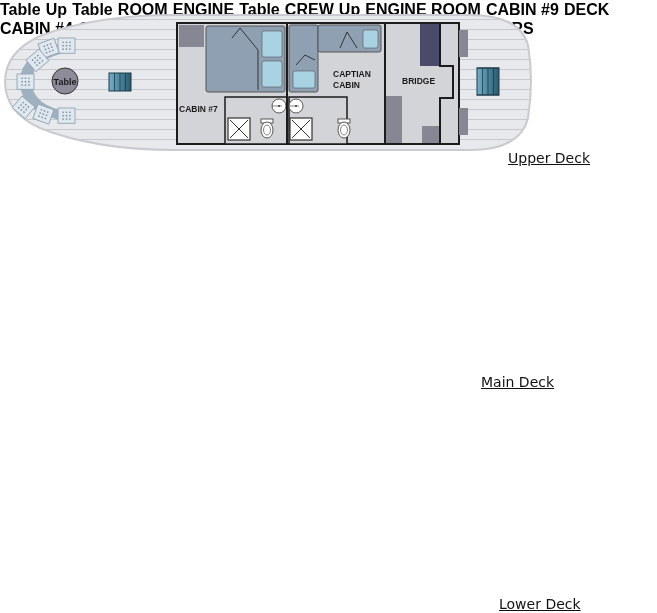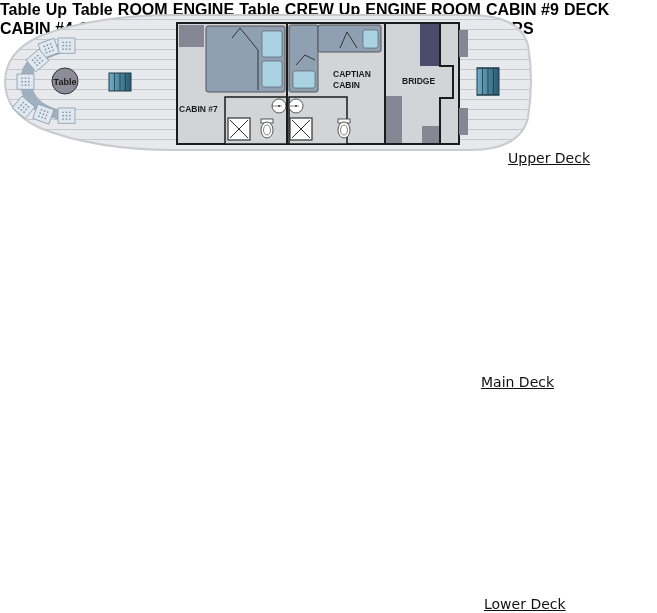--- a/index.html
+++ b/index.html
@@ -307,16 +307,16 @@
     <line x1="540" y1="425" x2="540" y2="572" stroke="#1b1b1b" stroke-width="2">
     <use href="#stairs4" transform="translate(541,490)">
     <text class="lbl" x="549" y="469" font-size="8.5">CREW</text>
     <text class="lbl" x="549" y="480" font-size="8.5">QUARTERS</text>
     <line x1="612" y1="444" x2="612" y2="549" stroke="#1b1b1b" stroke-width="2">
   </line></use></line></use></use></use></use></use></use></path></rect></rect></rect></line></path></rect></rect></rect></line></use></use></use></line></use></use></use></line></path></rect></rect></rect></rect></line></path></rect></rect></rect></line></path></rect></rect></rect></line></use></use></use></line></path></rect></rect></line></path></rect></rect></rect></rect></line></use></path></line></line></use></use></use></use></use></use></use></line></use></path></path></path></g>
 
 
 <div class="deck-title" style="left:508px; top:150px;">Upper Deck</div>
 <div class="deck-title" style="left:481px; top:374px;">Main Deck</div>
-<div class="deck-title" style="left:484px; top:596px;">Lower Deck</div>
+<div class="deck-title" style="left:499px; top:596px;">Lower Deck</div>
 
 
 
 
 </body></html>

